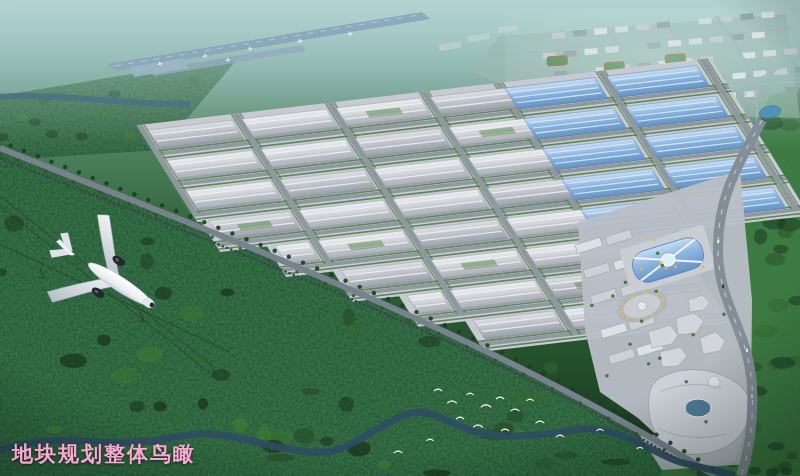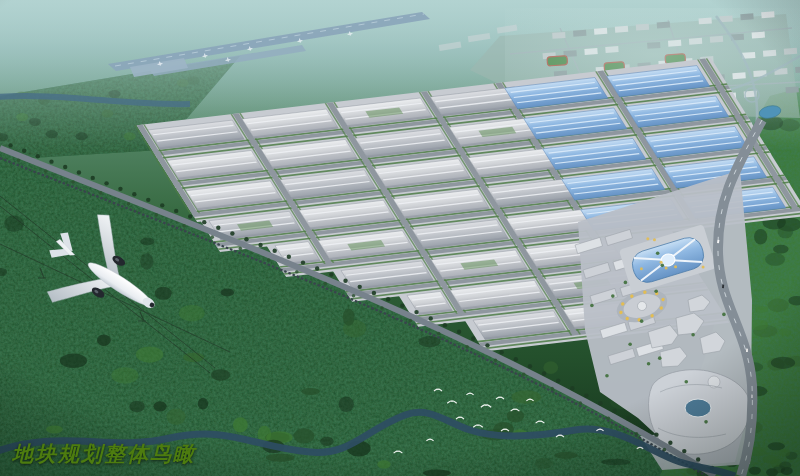--- a/index.html
+++ b/index.html
@@ -716,14 +716,14 @@
         <path d="M426.4,440.9 Q430,438.02 430,440 Q430,438.02 433.6,440.9" stroke="#ffffff" stroke-width="1.2" fill="none" opacity="0.92"></path>
         <path d="M556,437 Q560,433.8 560,436 Q560,433.8 564,437" stroke="#ffffff" stroke-width="1.2" fill="none" opacity="0.92"></path>
         <path d="M596.4,430.9 Q600,428.02 600,430 Q600,428.02 603.6,430.9" stroke="#ffffff" stroke-width="1.2" fill="none" opacity="0.92"></path>
         <path d="M636.8,448.8 Q640,446.24 640,448 Q640,446.24 643.2,448.8" stroke="#ffffff" stroke-width="1.2" fill="none" opacity="0.92"></path>
         <path d="M393.6,453.1 Q398,449.58 398,452 Q398,449.58 402.4,453.1" stroke="#ffffff" stroke-width="1.2" fill="none" opacity="0.92"></path>
       </g>
 
   <rect width="800" height="476" fill="url(#vig)"></rect>
 </svg>
 
-<div class="caption" style="color: #4d7c0f; font-style: italic;">地块规划整体鸟瞰</div>
+<div class="caption" style="color: #f9a8d4;">地块规划整体鸟瞰</div>
 </div>
 
 </body></html>

